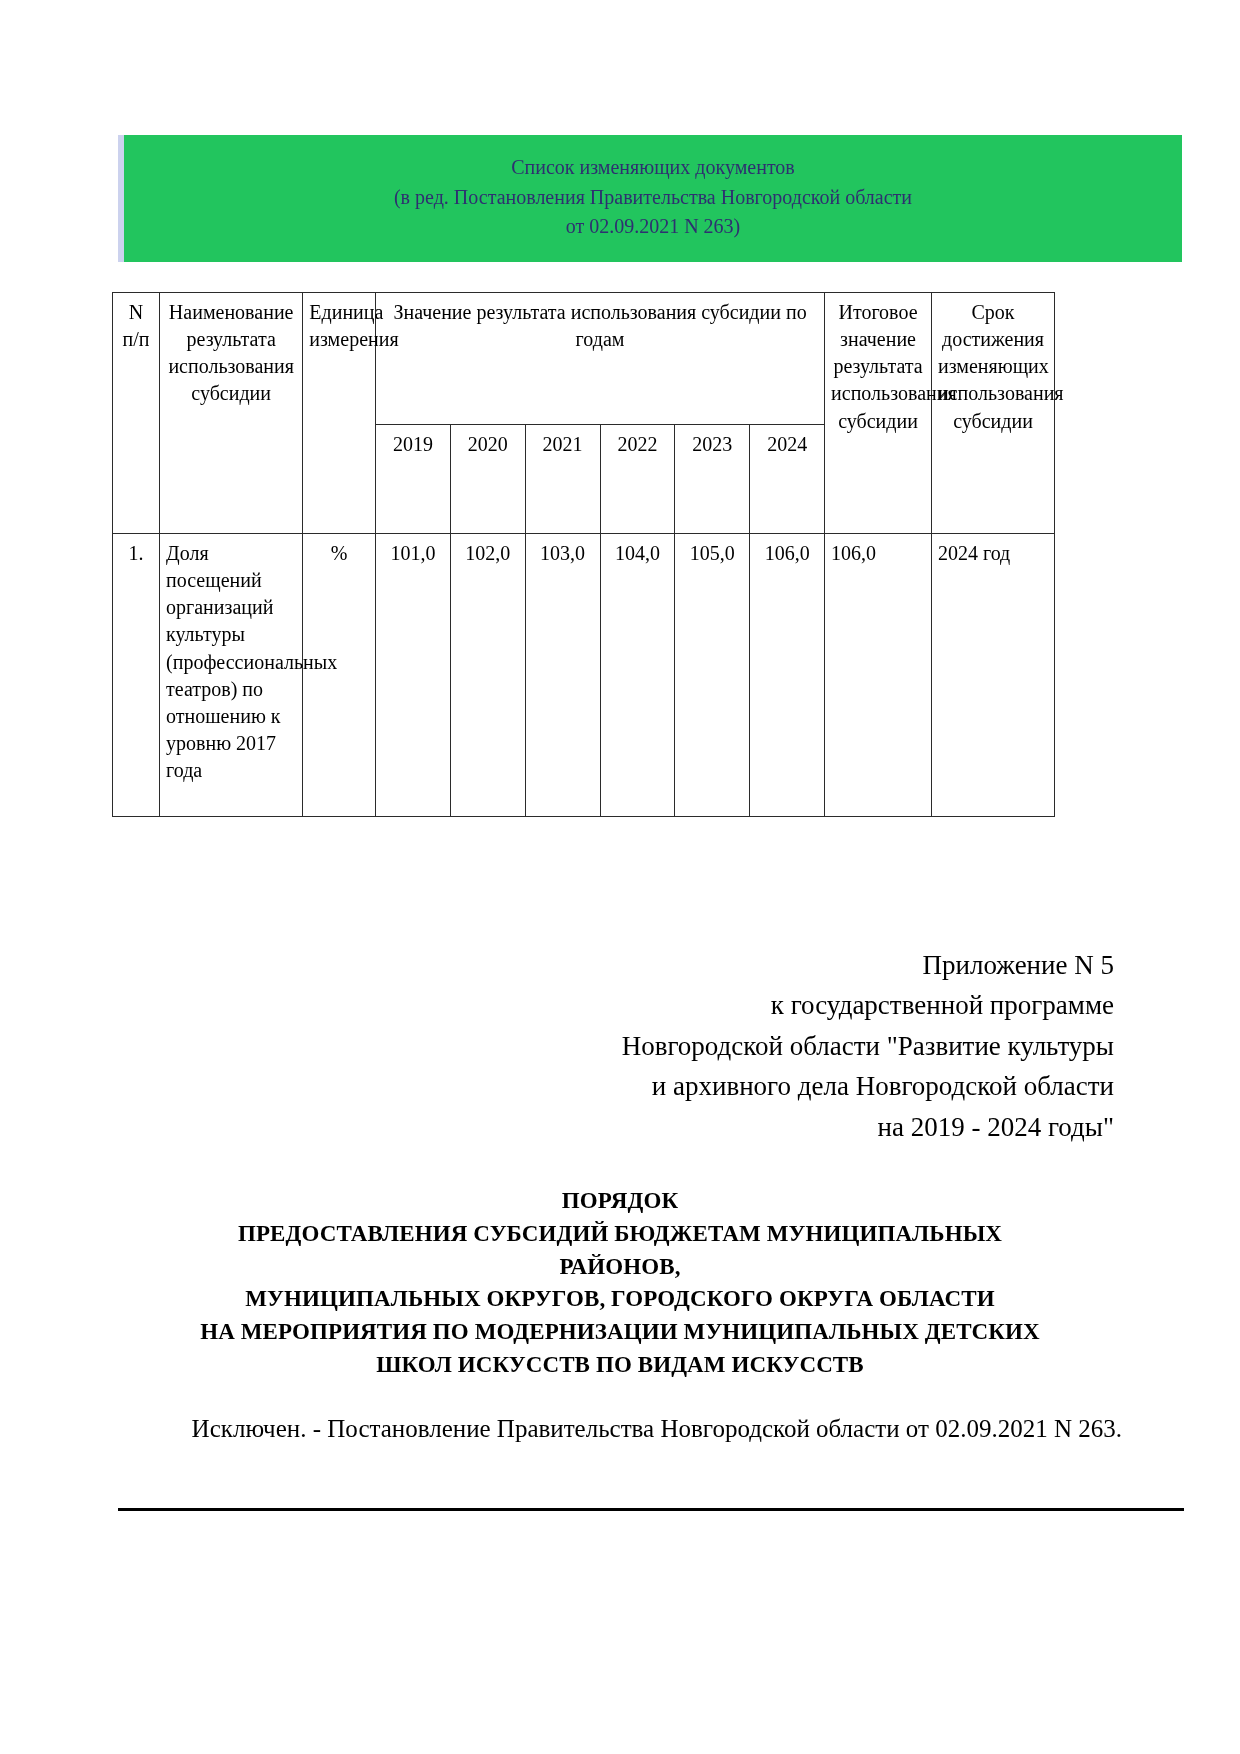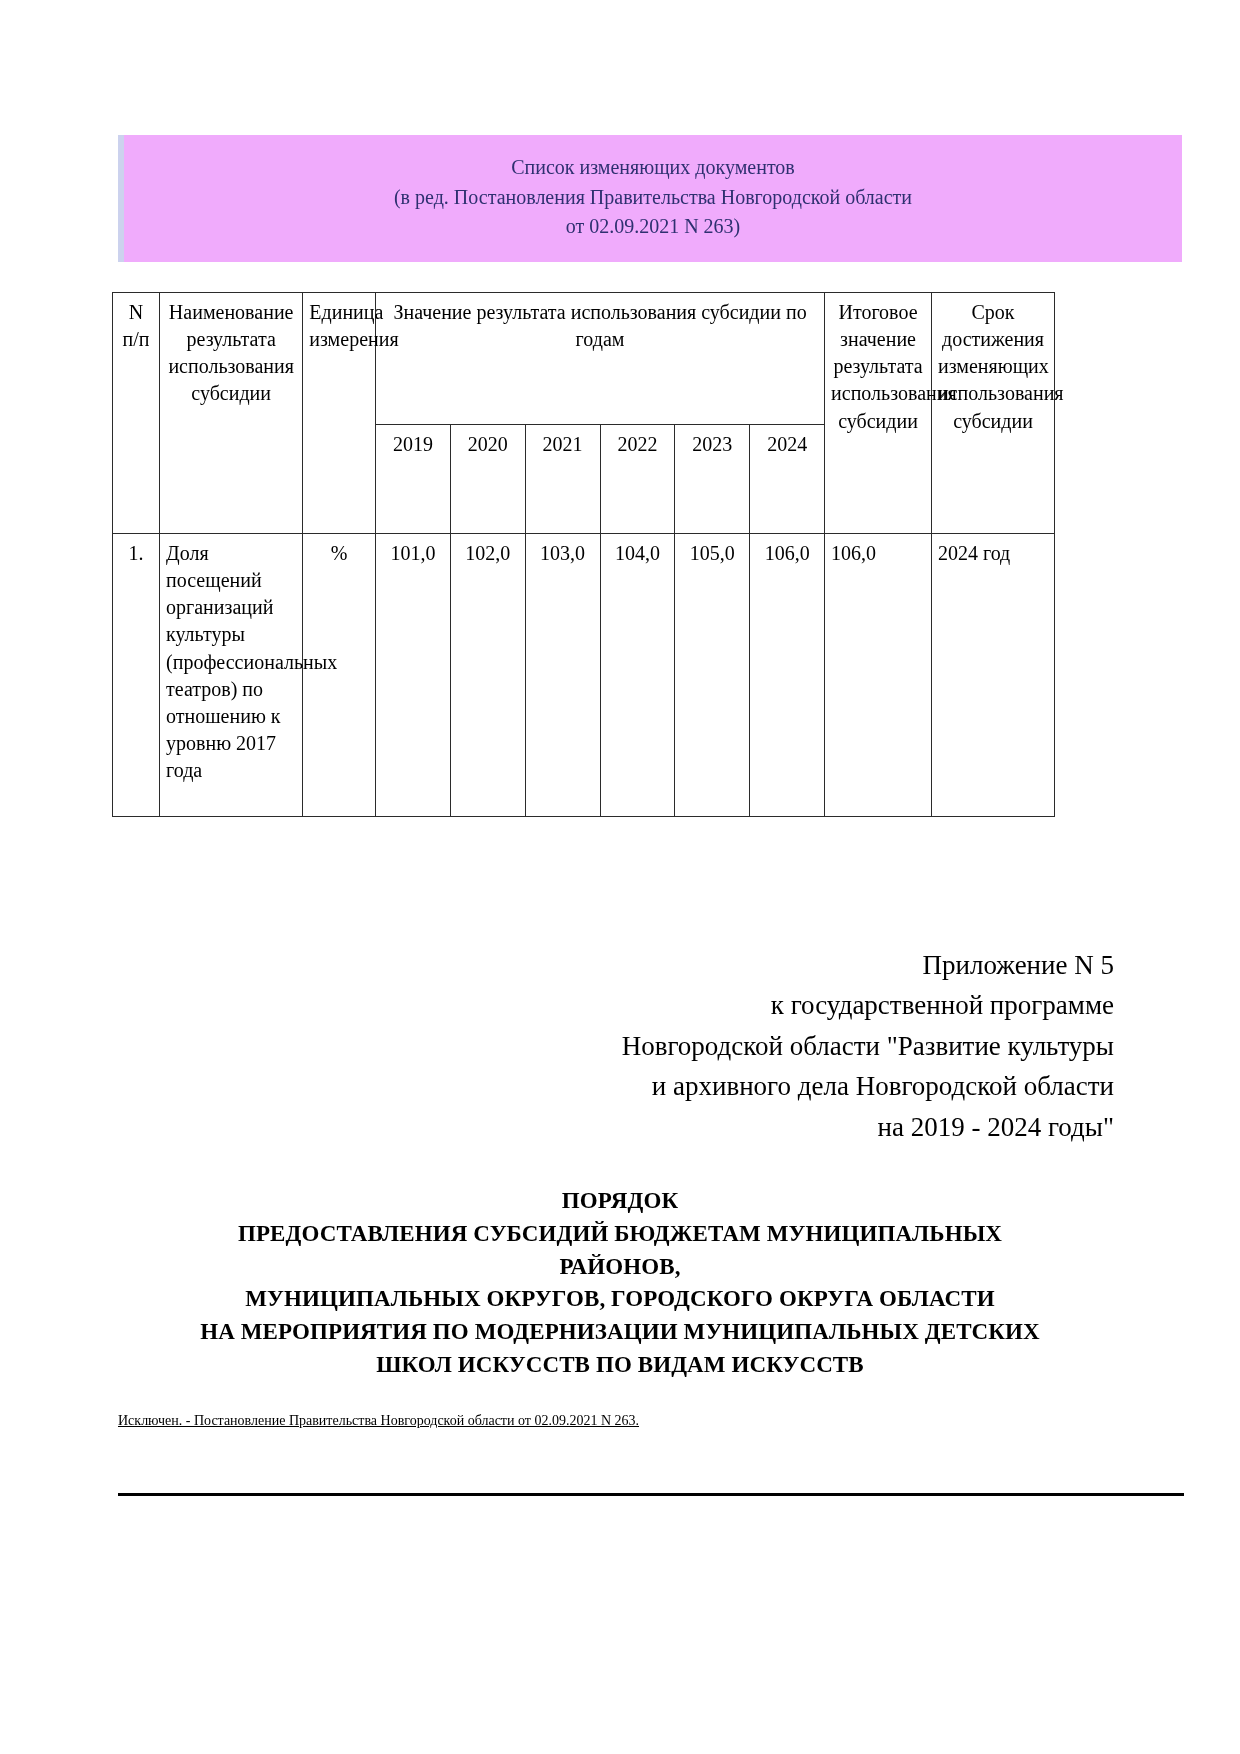--- a/index.html
+++ b/index.html
@@ -23,21 +23,21 @@
     height: 1754px;
     box-sizing: border-box;
     padding: 0 118px;
   }
 
   
   .notice-box {
     margin-top: 135px;
     margin-left: 0px;
     width: 1064px;
-    background: #f0abfc;
+    background: #22c55e;
     border-left: 6px solid #ccd2ee;
     box-sizing: border-box;
     padding: 18px 10px 20px 10px;
     text-align: center;
     color: #2e3070;
     font-size: 20px;
     line-height: 1.48;
   }
   .notice-box .line {
     display: block;
@@ -104,24 +104,23 @@
     font-weight: bold;
     font-size: 23px;
     line-height: 1.42;
     letter-spacing: 0.1px;
   }
   .doc-title .line { display: block; white-space: nowrap; }
 
   
   .excluded {
     margin-top: 30px;
-    text-align: left;
-    font-size: 14px;
+    text-align: right;
+    font-size: 25px;
     line-height: 1.4;
-    text-decoration: underline;
   }
 
   
   .bottom-rule {
     margin-top: 62px;
     width: 1066px;
     height: 0;
     border-top: 3px solid #000;
   }
 </style>

